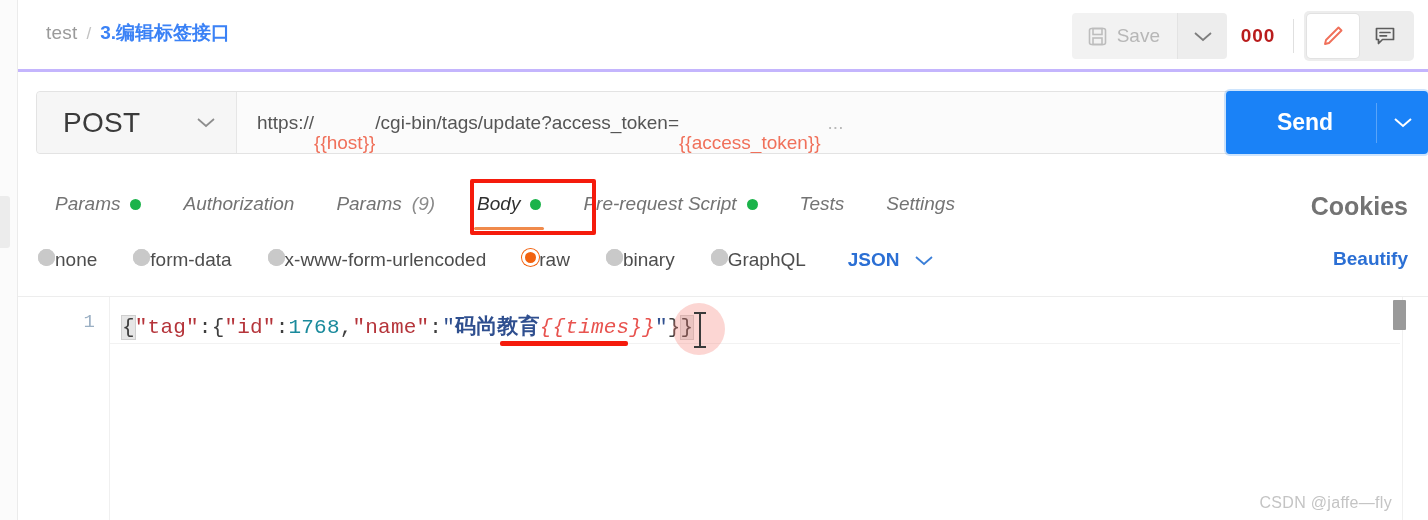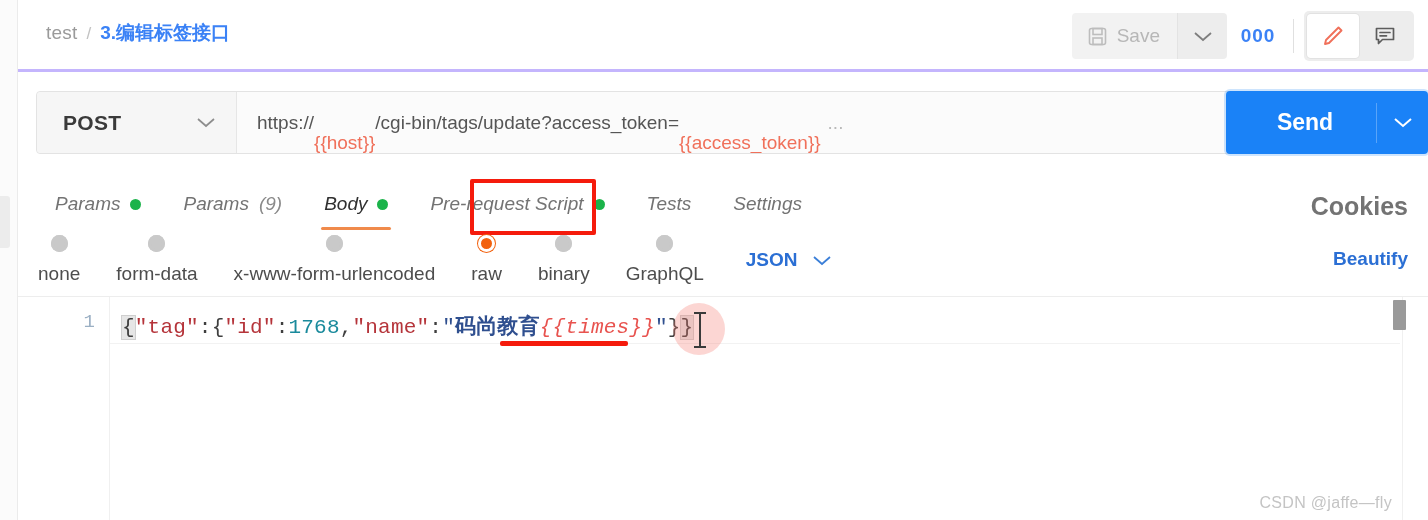--- a/index.html
+++ b/index.html
@@ -61,21 +61,21 @@
   .save-caret {
     display: flex; align-items: center; justify-content: center;
     width: 50px; height: 46px;
     background: #ededed;
     border-radius: 0 4px 4px 0;
     border-left: 1px solid #e3e3e3;
   }
   .dots-btn {
     display: flex; align-items: center; justify-content: center;
     width: 62px; height: 46px;
-    font-size: 19px; font-weight: 700; color: #3b82f6;
+    font-size: 19px; font-weight: 700; color: #b91c1c;
     letter-spacing: 1px;
   }
   .hdr-divider {
     width: 1px; height: 34px; background: #e0e0e0; margin: 0 10px 0 4px;
   }
   .icon-group {
     display: flex; align-items: center;
     height: 50px; background: #ededed; border-radius: 5px;
     padding: 3px;
   }
@@ -98,21 +98,21 @@
     border: 1px solid #e3e3e3; border-radius: 4px;
     background: #fafafa;
   }
   .method-box {
     display: flex; align-items: center; justify-content: space-between;
     width: 200px; padding: 0 20px 0 26px;
     background: #f6f6f6;
     border-right: 1px solid #e6e6e6;
     border-radius: 4px 0 0 4px;
   }
-  .method-label { font-size: 21px; font-weight: 700; color: #3a3a3a; letter-spacing: .3px; }
+  .method-label { font-size: 28px; font-weight: 400; color: #3a3a3a; letter-spacing: .3px; }
   .url-input {
     flex: 1; display: flex; align-items: center;
     padding: 0 20px;
     background: #fbfbfb;
     border-radius: 0 4px 4px 0;
     font-size: 19px; color: #555555;
     white-space: nowrap; overflow: hidden;
   }
   .url-input .var { color: #f0705a; margin-top: 40px; }
   .url-input .ell { color: #b9b9b9; margin-left: 7px; }
@@ -177,25 +177,24 @@
   
   .btype-row {
     position: absolute; left: 18px; top: 232px;
     width: 1410px; height: 56px;
   }
   .btype-list {
     position: absolute; left: 20px; top: 0;
     display: flex; align-items: center; height: 56px;
   }
   .radio-item {
-    display: flex; align-items: center; gap: 11px;
+    display: flex; 
     padding: 0 20px 0 0; margin-right: 16px;
     font-size: 19px; color: #4d4d4d;
     white-space: nowrap;
-    flex-direction: column;
   }
   .radio {
     width: 17px; height: 17px; border-radius: 50%;
     background: #c9c9c9;
     box-shadow: inset 0 0 0 3px #c9c9c9;
   }
   .radio.sel {
     background: #f2620f;
     box-shadow: inset 0 0 0 3px #ffffff, 0 0 0 1px #f2620f;
   }
@@ -389,20 +388,23 @@
   </div>
 
   <div class="tabs-row">
     <div class="tabs">
 
       <div class="tab">
         <span>Params</span>
         <span class="dot"></span>
       </div>
 
+      <div class="tab">
+        <span>Authorization</span>
+      </div>
 
       <div class="tab">
         <span>Params</span>
         <span class="count">(9)</span>
       </div>
 
       <div class="tab active">
         <span>Body</span>
         <span class="dot"></span>
       </div>

